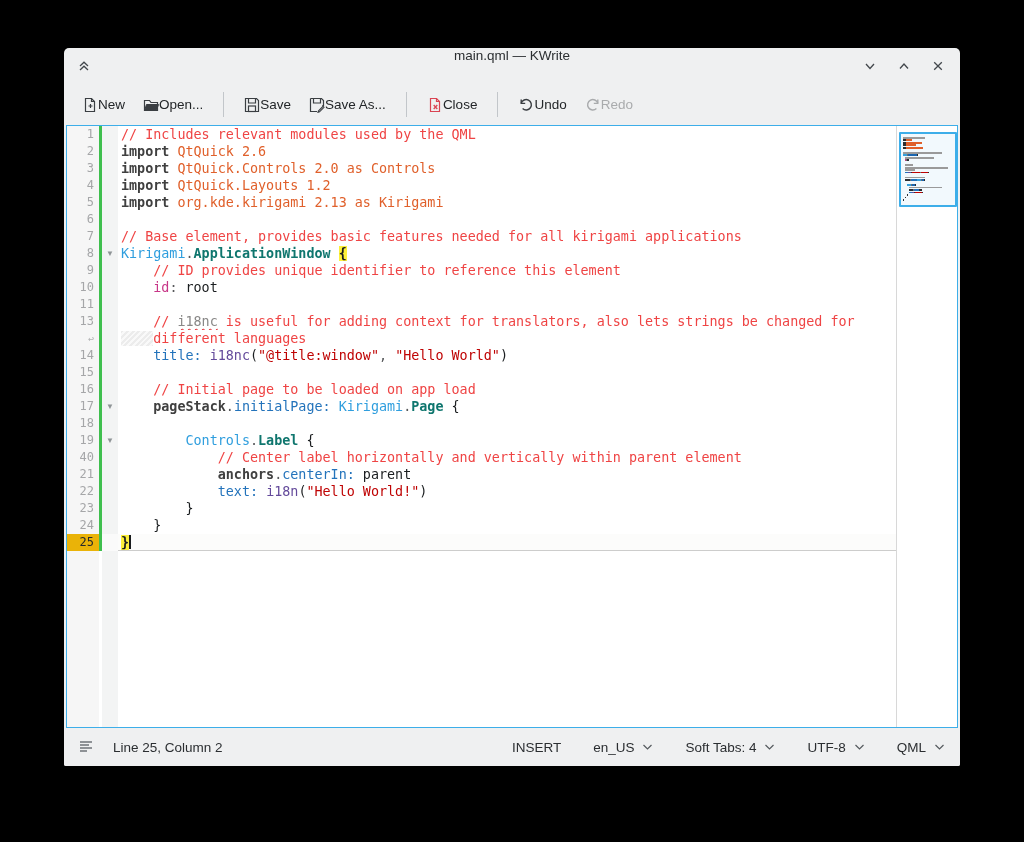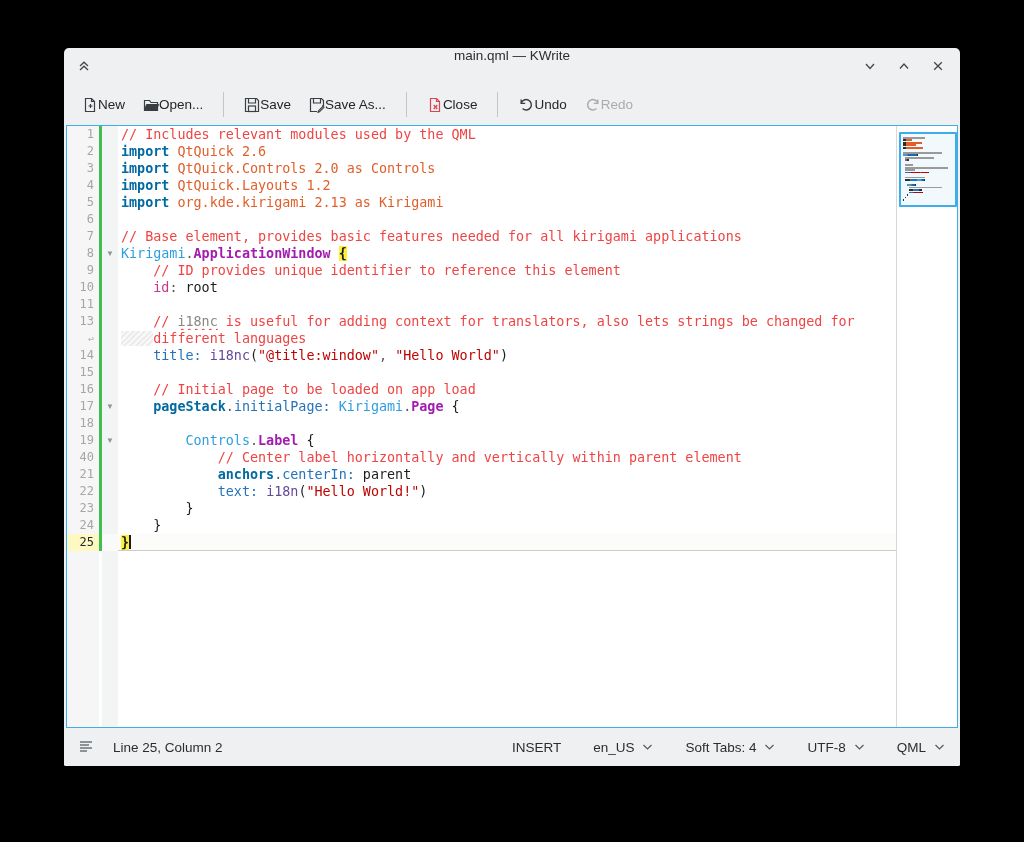--- a/index.html
+++ b/index.html
@@ -23,29 +23,29 @@
   .editor{flex:1;margin:0 2px;border:1px solid #3daee9;background:#fff;display:flex;overflow:hidden}
   .code-pane{flex:1;display:flex;flex-direction:column;overflow:hidden;min-width:0}
   .row{display:flex;height:17px;flex:none;align-items:stretch}
   .gut-num{width:27px;flex:none;text-align:right;padding-right:5px;font:12px/17px "DejaVu Sans Mono",monospace;color:#a5a6a8;background:#f6f6f6}
   .gut-num.wrapmark{font-size:10px;color:#b0b1b3}
   .modbar{width:3px;flex:none;background:#3fbf4e}
   .modbar.off{background:transparent}
   .gut-fold{width:16px;flex:none;background:#f3f4f4;font-size:8px;color:#8f9496;line-height:17px;text-align:center}
   .codetext{flex:1;font:13.4px/17px "DejaVu Sans Mono",monospace;white-space:pre;color:#1b1e20;padding-left:3px;min-width:0;overflow:hidden}
   .row.current{box-shadow:inset 0 -1px 0 #cdcdcc;background:#fcfcfb}
-  .row.current .gut-num{color:#26292b;background:#fef9c3}
+  .row.current .gut-num{color:#26292b;background:#eab308}
   .row.current .gut-fold{background:#fafafa}
   .filler{flex:1;display:flex;align-items:stretch}
   
   .sc-comment{color:#ef4444}
-  .sc-keyword{font-weight:bold;color:#0369a1}
+  .sc-keyword{font-weight:bold;color:#404040}
   .sc-import{color:#e0602b}
   .sc-module{color:#2f9ede}
-  .sc-type{color:#a21caf;font-weight:bold}
+  .sc-type{color:#0f766e;font-weight:bold}
   .sc-property{color:#2373bb}
   .sc-function{color:#644a9b}
   .sc-string{color:#bf0303}
   .sc-idkw{color:#c83788}
   .sc-punct{color:#57595b}
   .sc-text{color:#1b1e20}
   .sc-hl{background:#fdf03a;font-weight:bold;color:#1b1e20}
   .sc-spell{color:#898887;text-decoration:underline wavy #e01b24 1px;text-underline-offset:2px}
   .sc-wrapfill{background:repeating-linear-gradient(135deg,#ececec 0 2px,#f9f9f9 2px 4px)}
   .caret{display:inline-block;width:0;border-left:2px solid #191b1d;height:14px;vertical-align:-2px}

